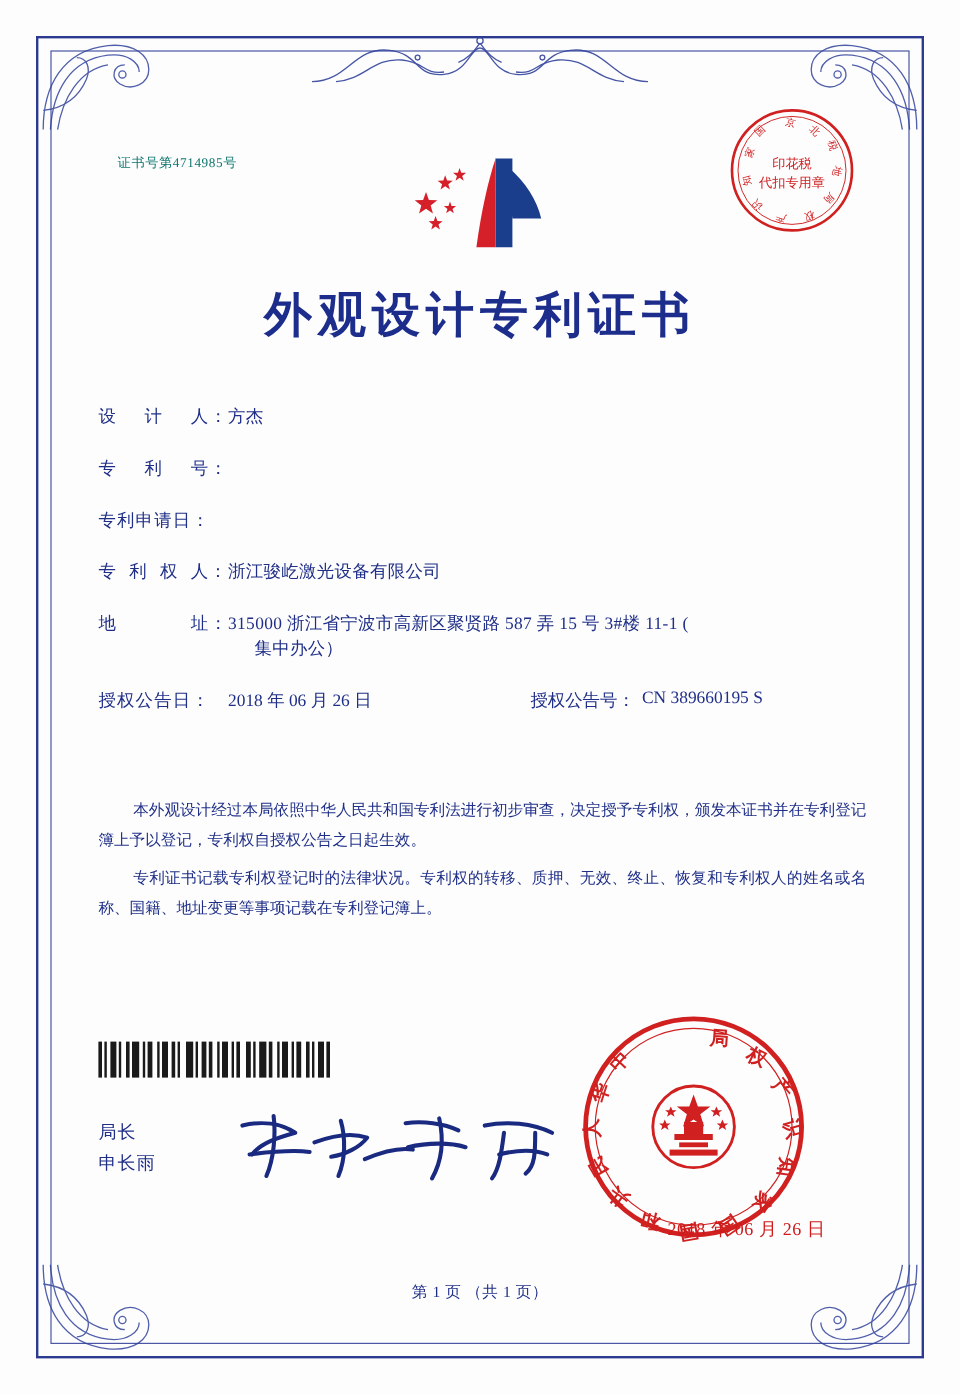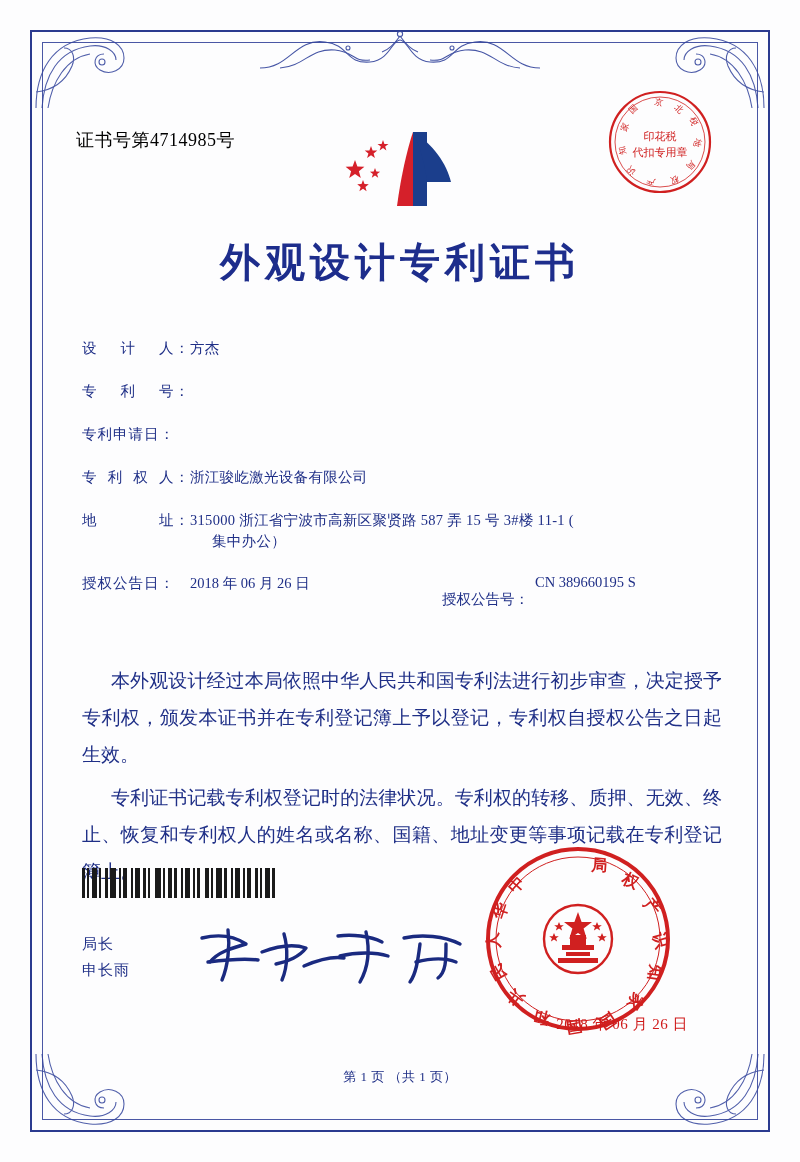--- a/index.html
+++ b/index.html
@@ -59,25 +59,25 @@
   .content {
     position: absolute;
     left: 60px;
     top: 60px;
     right: 60px;
     bottom: 60px;
   }
 
   .cert-no {
     position: absolute;
-    left: 16px;
+    left: 38px;
     top: 68px;
-    font-size: 18px;
+    font-size: 11px;
     letter-spacing: .5px;
-    color: #000000;
+    color: #0f766e;
   }
 
   
   .logo {
     position: absolute;
     left: 50%;
     top: 60px;
     transform: translateX(-50%);
     width: 130px;
     height: 100px;
@@ -150,21 +150,21 @@
     align-items: flex-start;
   }
   .row-two .half.first { width: 360px; }
 
   
   .paragraphs {
     position: absolute;
     left: 22px;
     right: 18px;
     top: 602px;
-    font-size: 19px;
+    font-size: 13px;
     line-height: 1.95;
     color: #1f2f87;
     text-align: justify;
   }
   .paragraphs p {
     margin: 0 0 6px 0;
     text-indent: 29px;
   }
 
   
@@ -392,21 +392,21 @@
           <span class="indent2">集中办公）</span>
         </div>
       </div>
 
       <div class="row-two">
         <div class="half first">
           <div class="field-label">授权公告日：</div>
           <div>2018 年 06 月 26 日</div>
         </div>
         <div class="half">
-          <div style="margin-right:6px;margin-top:16px;">授权公告号：</div>
+          <div style="margin-right:6px;">授权公告号：</div>
           <div>CN 389660195 S</div>
         </div>
       </div>
 
     </div>
 
     <div class="paragraphs">
       <p>本外观设计经过本局依照中华人民共和国专利法进行初步审查，决定授予专利权，颁发本证书并在专利登记簿上予以登记，专利权自授权公告之日起生效。</p>
       <p>专利证书记载专利权登记时的法律状况。专利权的转移、质押、无效、终止、恢复和专利权人的姓名或名称、国籍、地址变更等事项记载在专利登记簿上。</p>
     </div>

